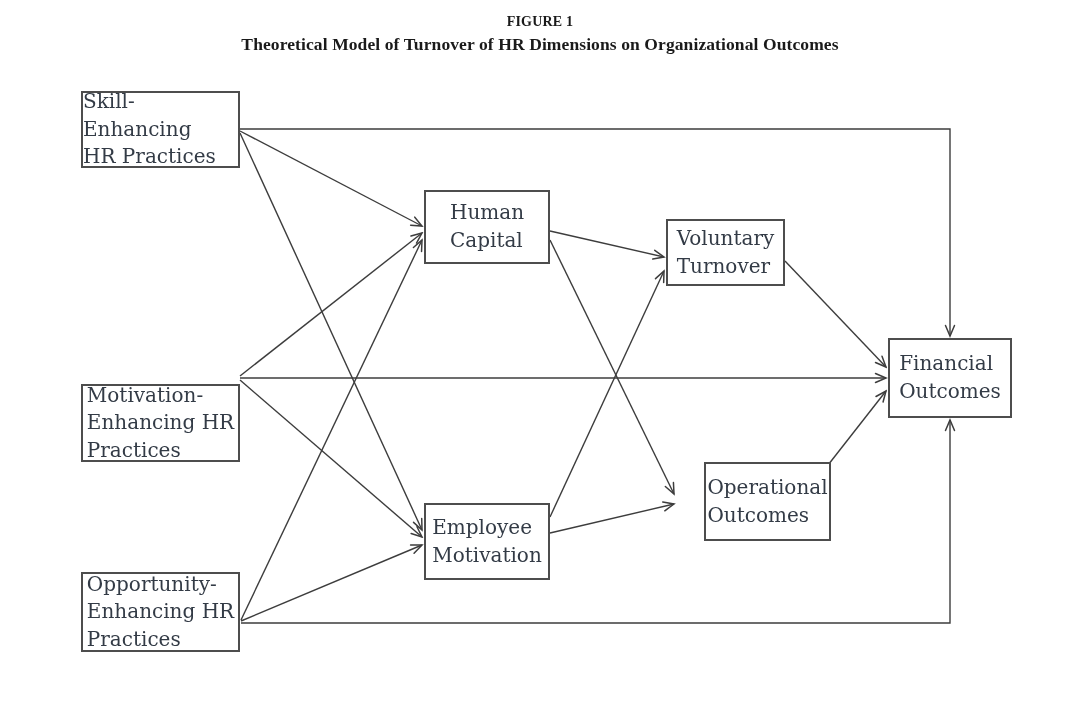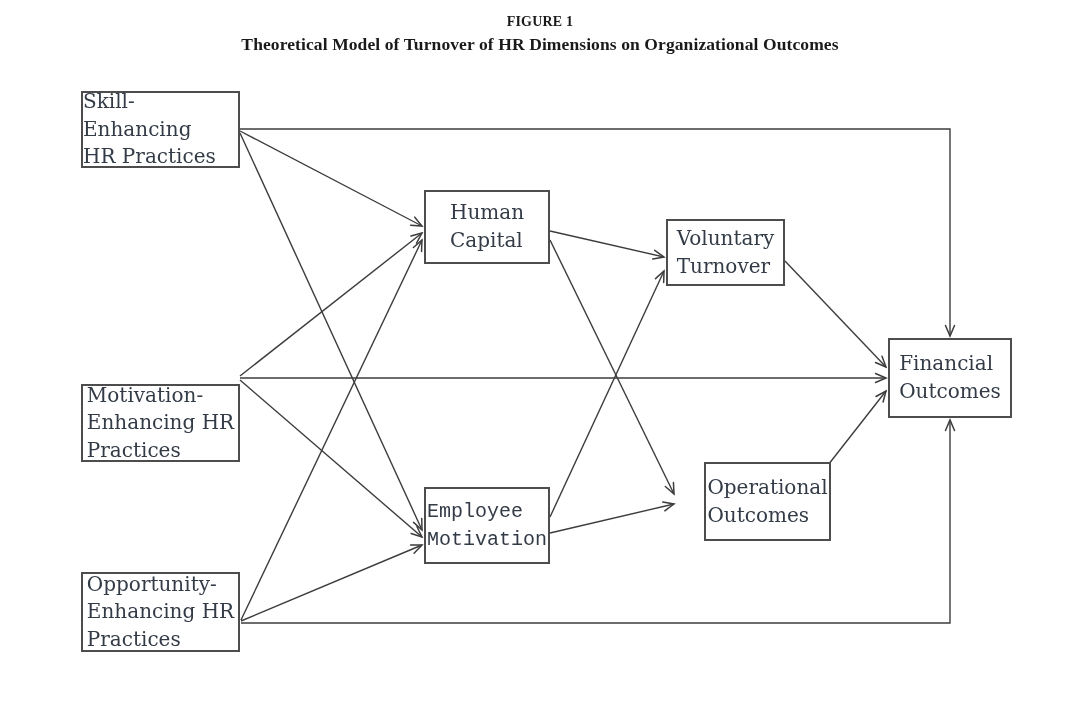--- a/index.html
+++ b/index.html
@@ -75,21 +75,21 @@
       <div class="node" style="left: 81px; top: 91px; width: 159px; height: 77px;">Skill-Enhancing
 HR Practices</div>
       <div class="node" style="left: 81px; top: 340px; width: 159px; height: 78px; margin-top: 44px;">Motivation-
 Enhancing HR
 Practices</div>
       <div class="node" style="left: 81px; top: 572px; width: 159px; height: 80px;">Opportunity-
 Enhancing HR
 Practices</div>
       <div class="node" style="left: 424px; top: 190px; width: 126px; height: 74px;">Human
 Capital</div>
-      <div class="node" style="left: 424px; top: 487px; width: 126px; height: 77px; font-family: Liberation Mono, monospace;">Employee
+      <div class="node" style="left: 424px; top: 503px; width: 126px; height: 77px;">Employee
 Motivation</div>
       <div class="node" style="left: 666px; top: 219px; width: 119px; height: 67px;">Voluntary
 Turnover</div>
       <div class="node" style="left: 704px; top: 462px; width: 127px; height: 79px;">Operational
 Outcomes</div>
       <div class="node" style="left: 888px; top: 338px; width: 124px; height: 80px;">Financial
 Outcomes</div>
     </div>
 
 </div>

